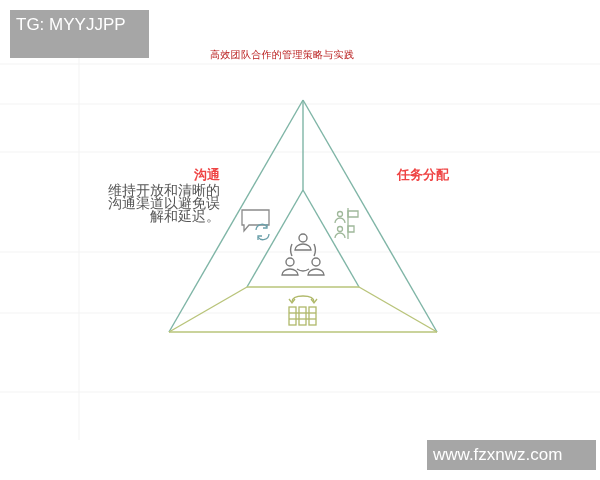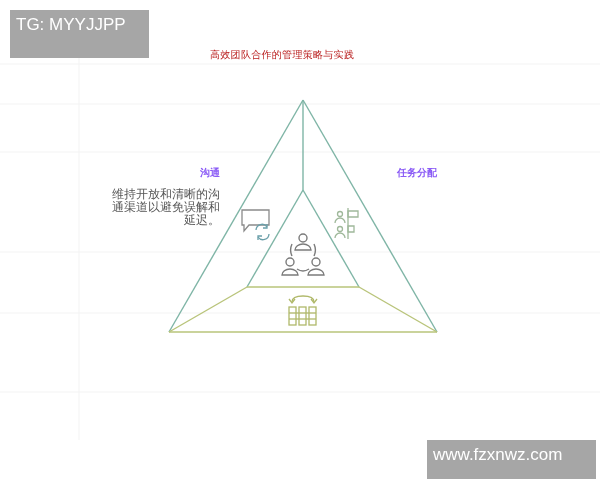--- a/index.html
+++ b/index.html
@@ -2,26 +2,26 @@
 <html><head>
 <meta charset="utf-8">
 <style>
   html, body { margin:0; padding:0; }
   body { width:600px; height:480px; position:relative; overflow:hidden; background:#ffffff;
          font-family:"DejaVu Sans","Liberation Sans",sans-serif; }
   .bg-lines { position:absolute; left:0; top:0; width:600px; height:480px; }
   .watermark { position:absolute; background:#a6a6a6; color:#ffffff;
                font-family:"Liberation Sans",sans-serif; font-size:17px; line-height:28px; padding:0 6px; }
   .wm-top { left:10px; top:10px; width:127px; height:48px; line-height:30px; }
-  .wm-bottom { left:427px; top:440px; width:157px; height:39px; line-height:30px; }
+  .wm-bottom { left:427px; top:440px; width:157px; height:30px; line-height:30px; }
   .title { position:absolute; left:210px; top:48px; font-size:10px; color:#b91c1c; letter-spacing:0.3px; }
   .diagram { position:absolute; left:0; top:0; }
   .label-block { position:absolute; }
-  .label-title { font-size:10px; font-weight:bold; color:#8b5cf6; }
-  .label-desc { font-size:12px; color:#555; line-height:13px; margin-top:8px; }
+  .label-title { font-size:13px; font-weight:bold; color:#ef4444; }
+  .label-desc { font-size:14px; color:#555; line-height:13px; margin-top:0; }
   .left-block { left:105px; top:166px; width:115px; text-align:right; }
   .right-block { left:397px; top:166px; width:120px; text-align:left; }
   .bottom-block { left:250px; top:362px; width:110px; text-align:center; }
 </style>
 </head>
 <body>
 
 <svg class="bg-lines" width="600" height="480">
   <g stroke="#f3f3f3" stroke-width="1">
     <line x1="0" y1="64" x2="600" y2="64"></line>

